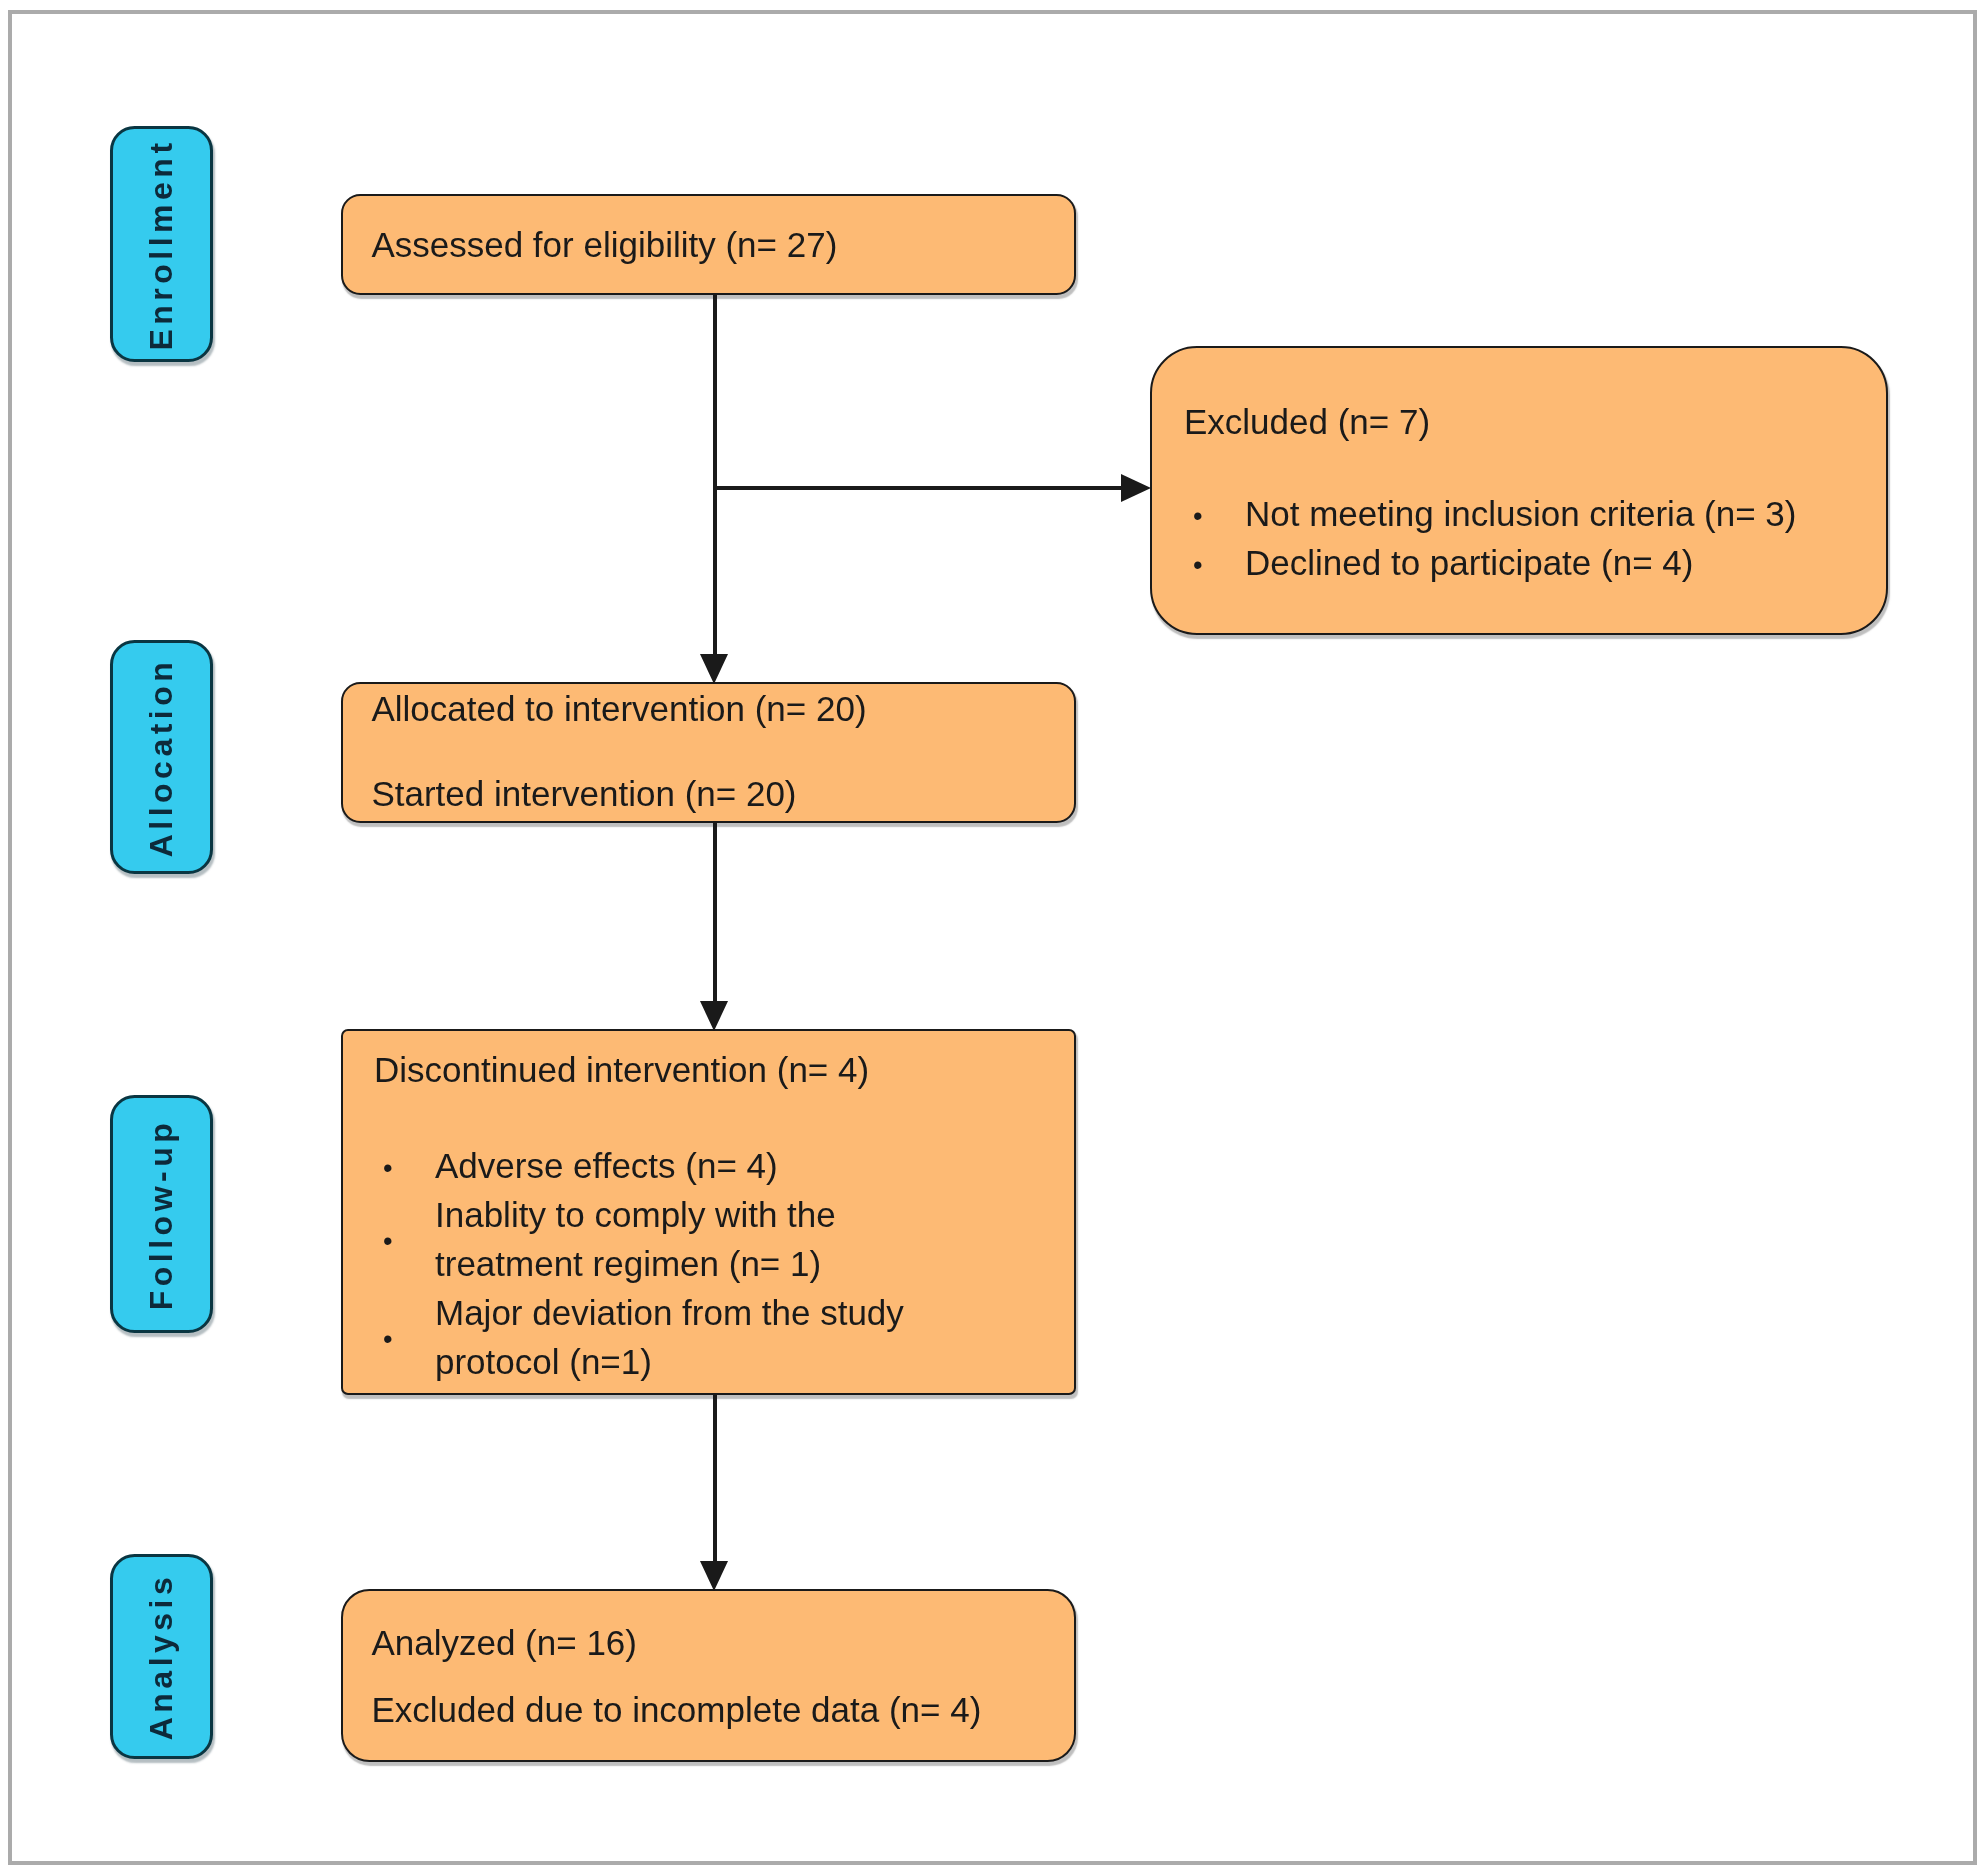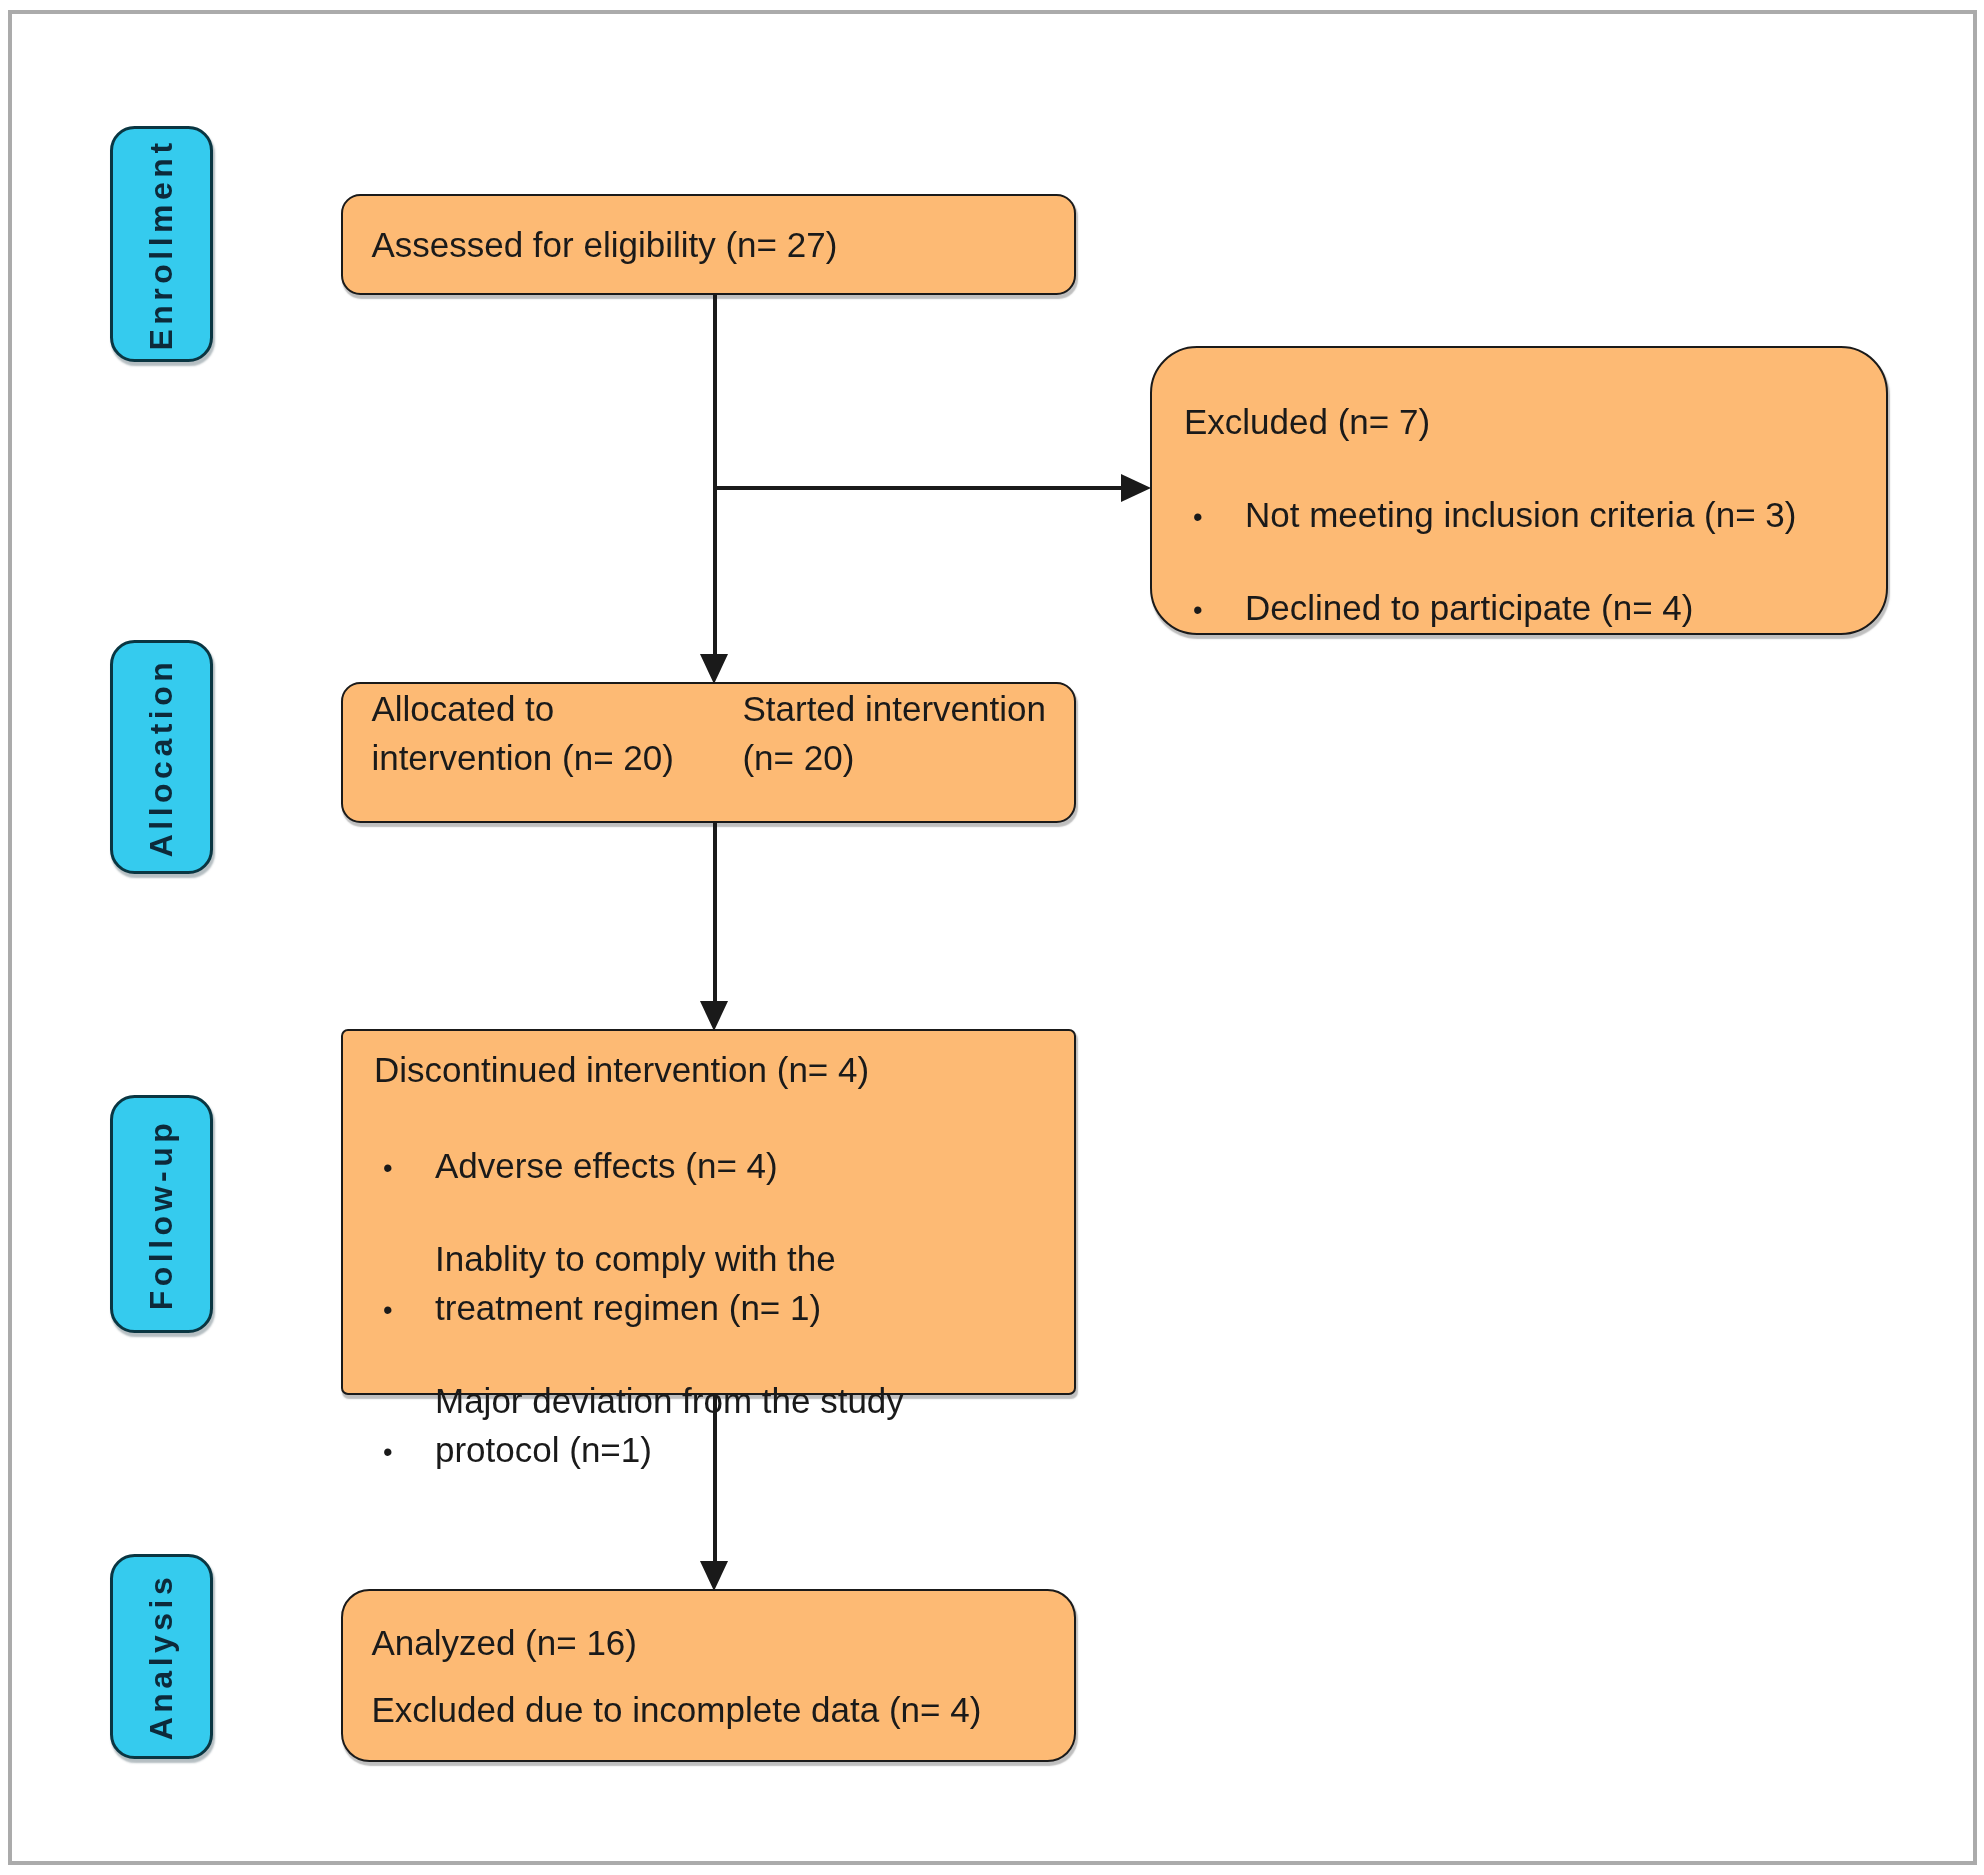--- a/index.html
+++ b/index.html
@@ -70,34 +70,34 @@
   }
   #box-excluded {
     left: 1150px; top: 346px; width: 738px; height: 289px;
     border-radius: 47px;
     padding: 49px 26px 0 32px;
   }
   #box-excluded .bullets { margin-top: 43px; }
   #box-excluded .bullet-text { white-space: nowrap; }
   #box-allocated {
     top: 682px; height: 141px; border-radius: 19.4px;
-    display: flex; flex-direction: row; justify-content: flex-end;
-    padding-left: 28.4px; padding-right: 13px;
+    display: flex; flex-direction: column; justify-content: flex-start;
+    padding-left: 28.4px; padding-right: 13px; gap: 36px;
   }
   #box-discontinued {
     top: 1029px; height: 366px; border-radius: 7px;
     padding: 14.2px 26px 0 31px;
   }
   #box-discontinued .bullets { margin-top: 47px; }
   #box-analyzed {
     top: 1589px; height: 173px; border-radius: 28.4px;
     display: flex; flex-direction: column; justify-content: center;
     padding-left: 28.4px; padding-right: 13px; gap: 18px;
   }
-  .bullet-row { display: flex; align-items: flex-end; margin-top: 44px; }
+  .bullet-row { display: flex; align-items: center; }
   .bullet-dot {
     flex: 0 0 61px;
     padding-left: 9px;
   }
   .bullet-dot::before { content: "\2022"; font-size: 0.78em; position: relative; top: -1.3px; }
   .bullet-text { max-width: 556px; }
 
   
   .line { position: absolute; background: var(--arrow); }
   .vline { width: 3.9px; }

